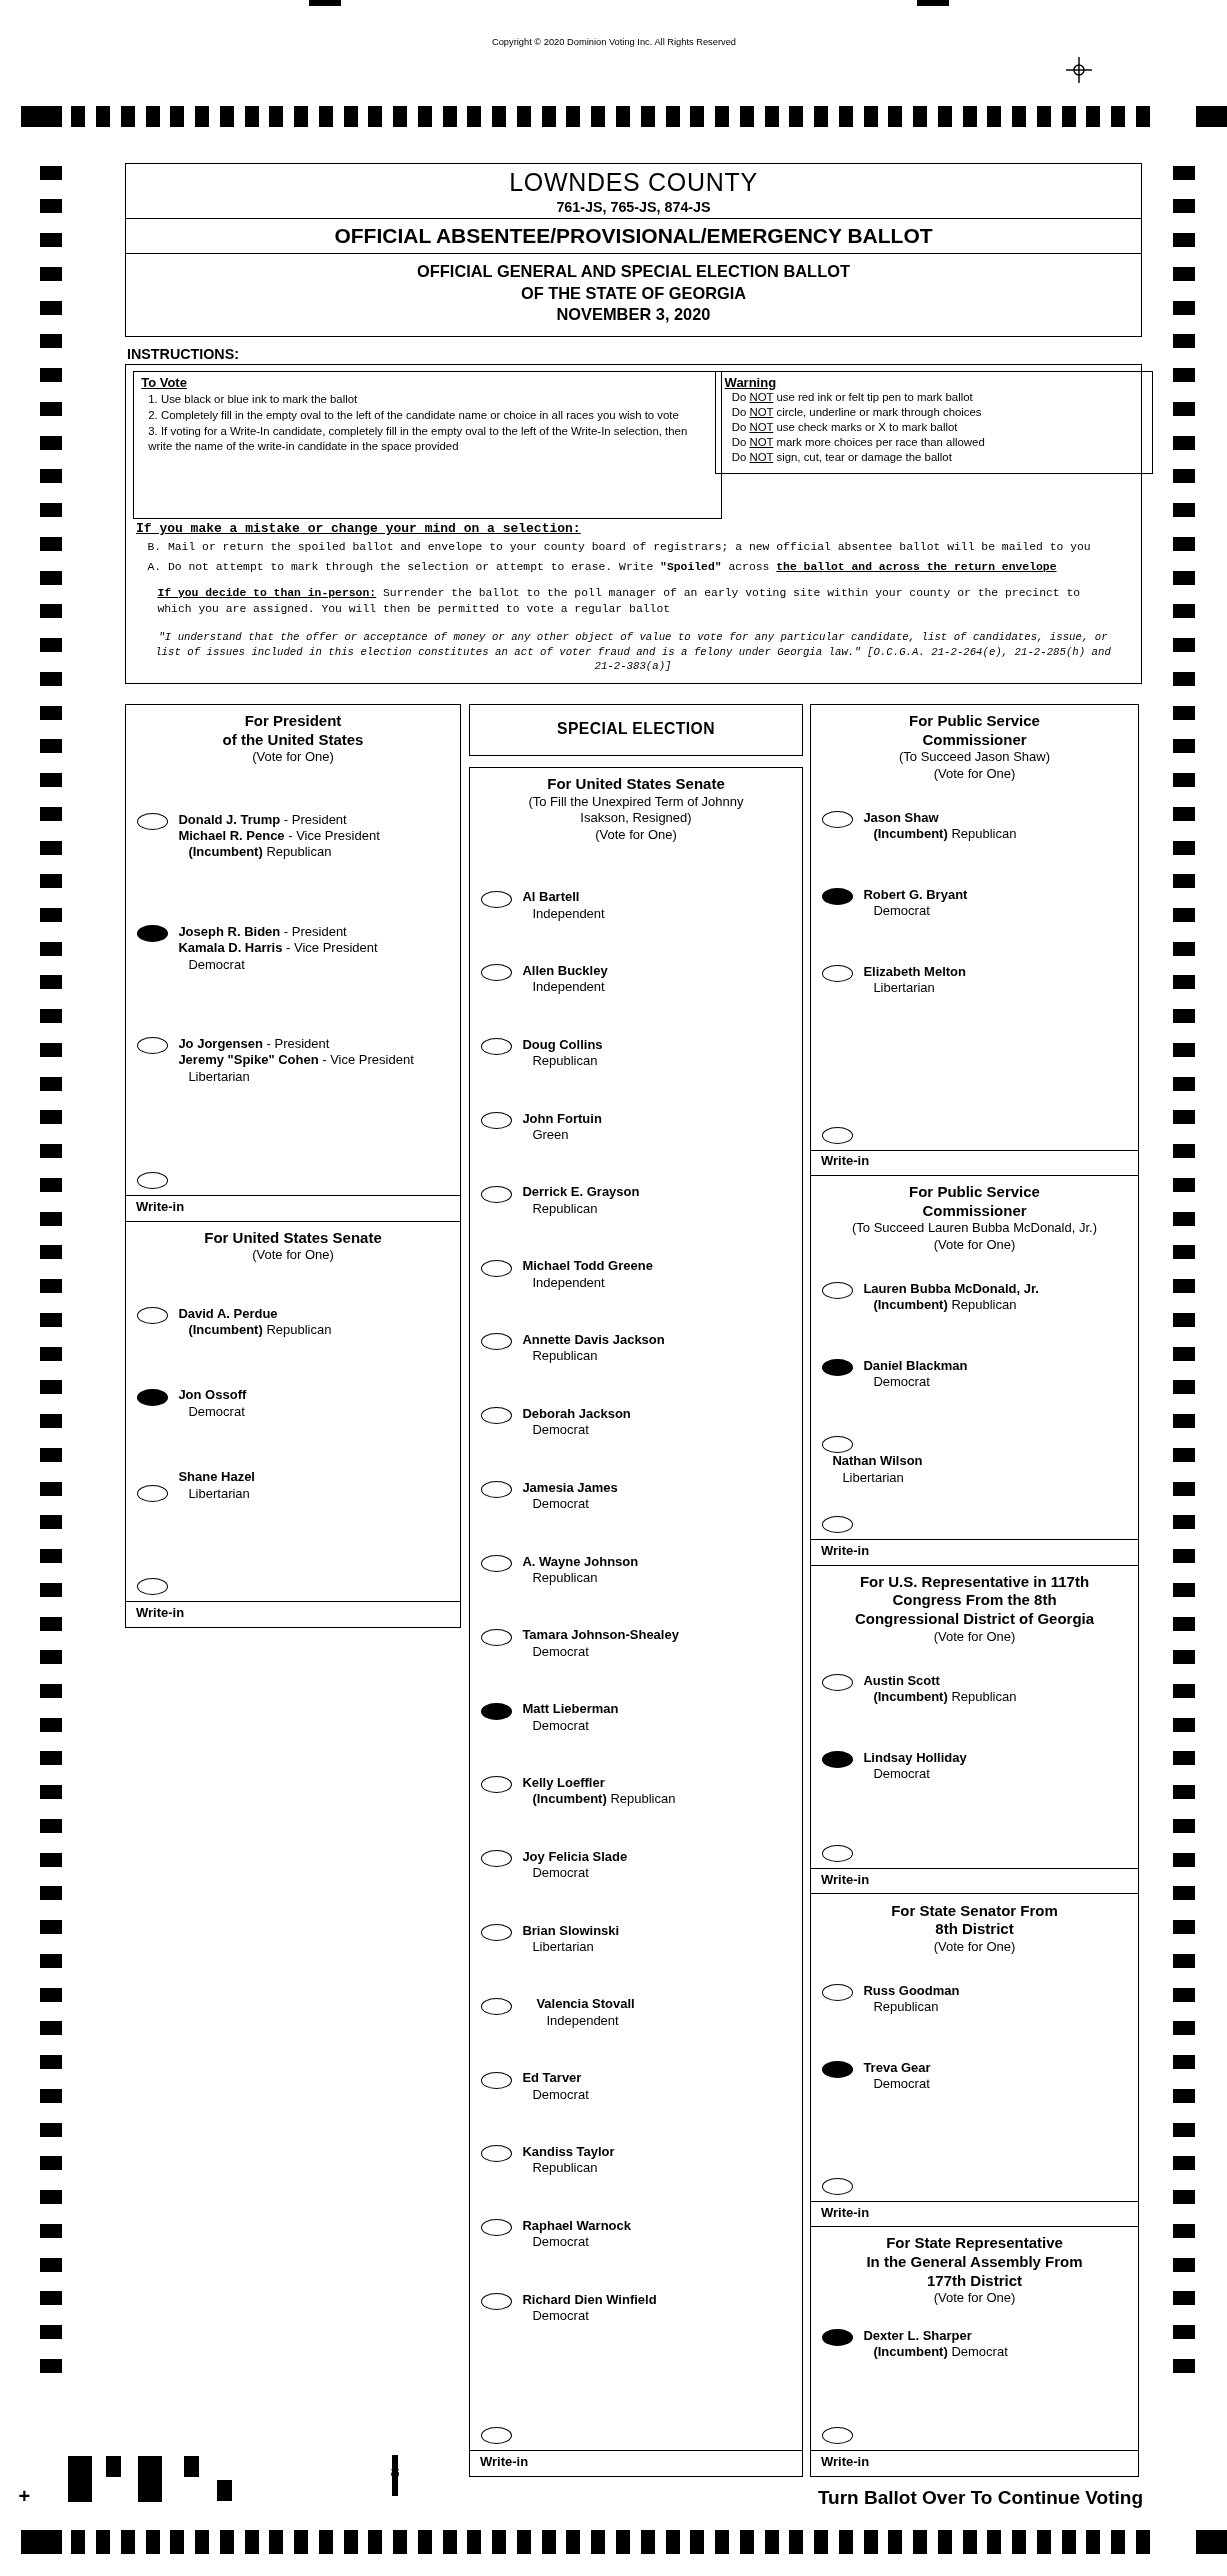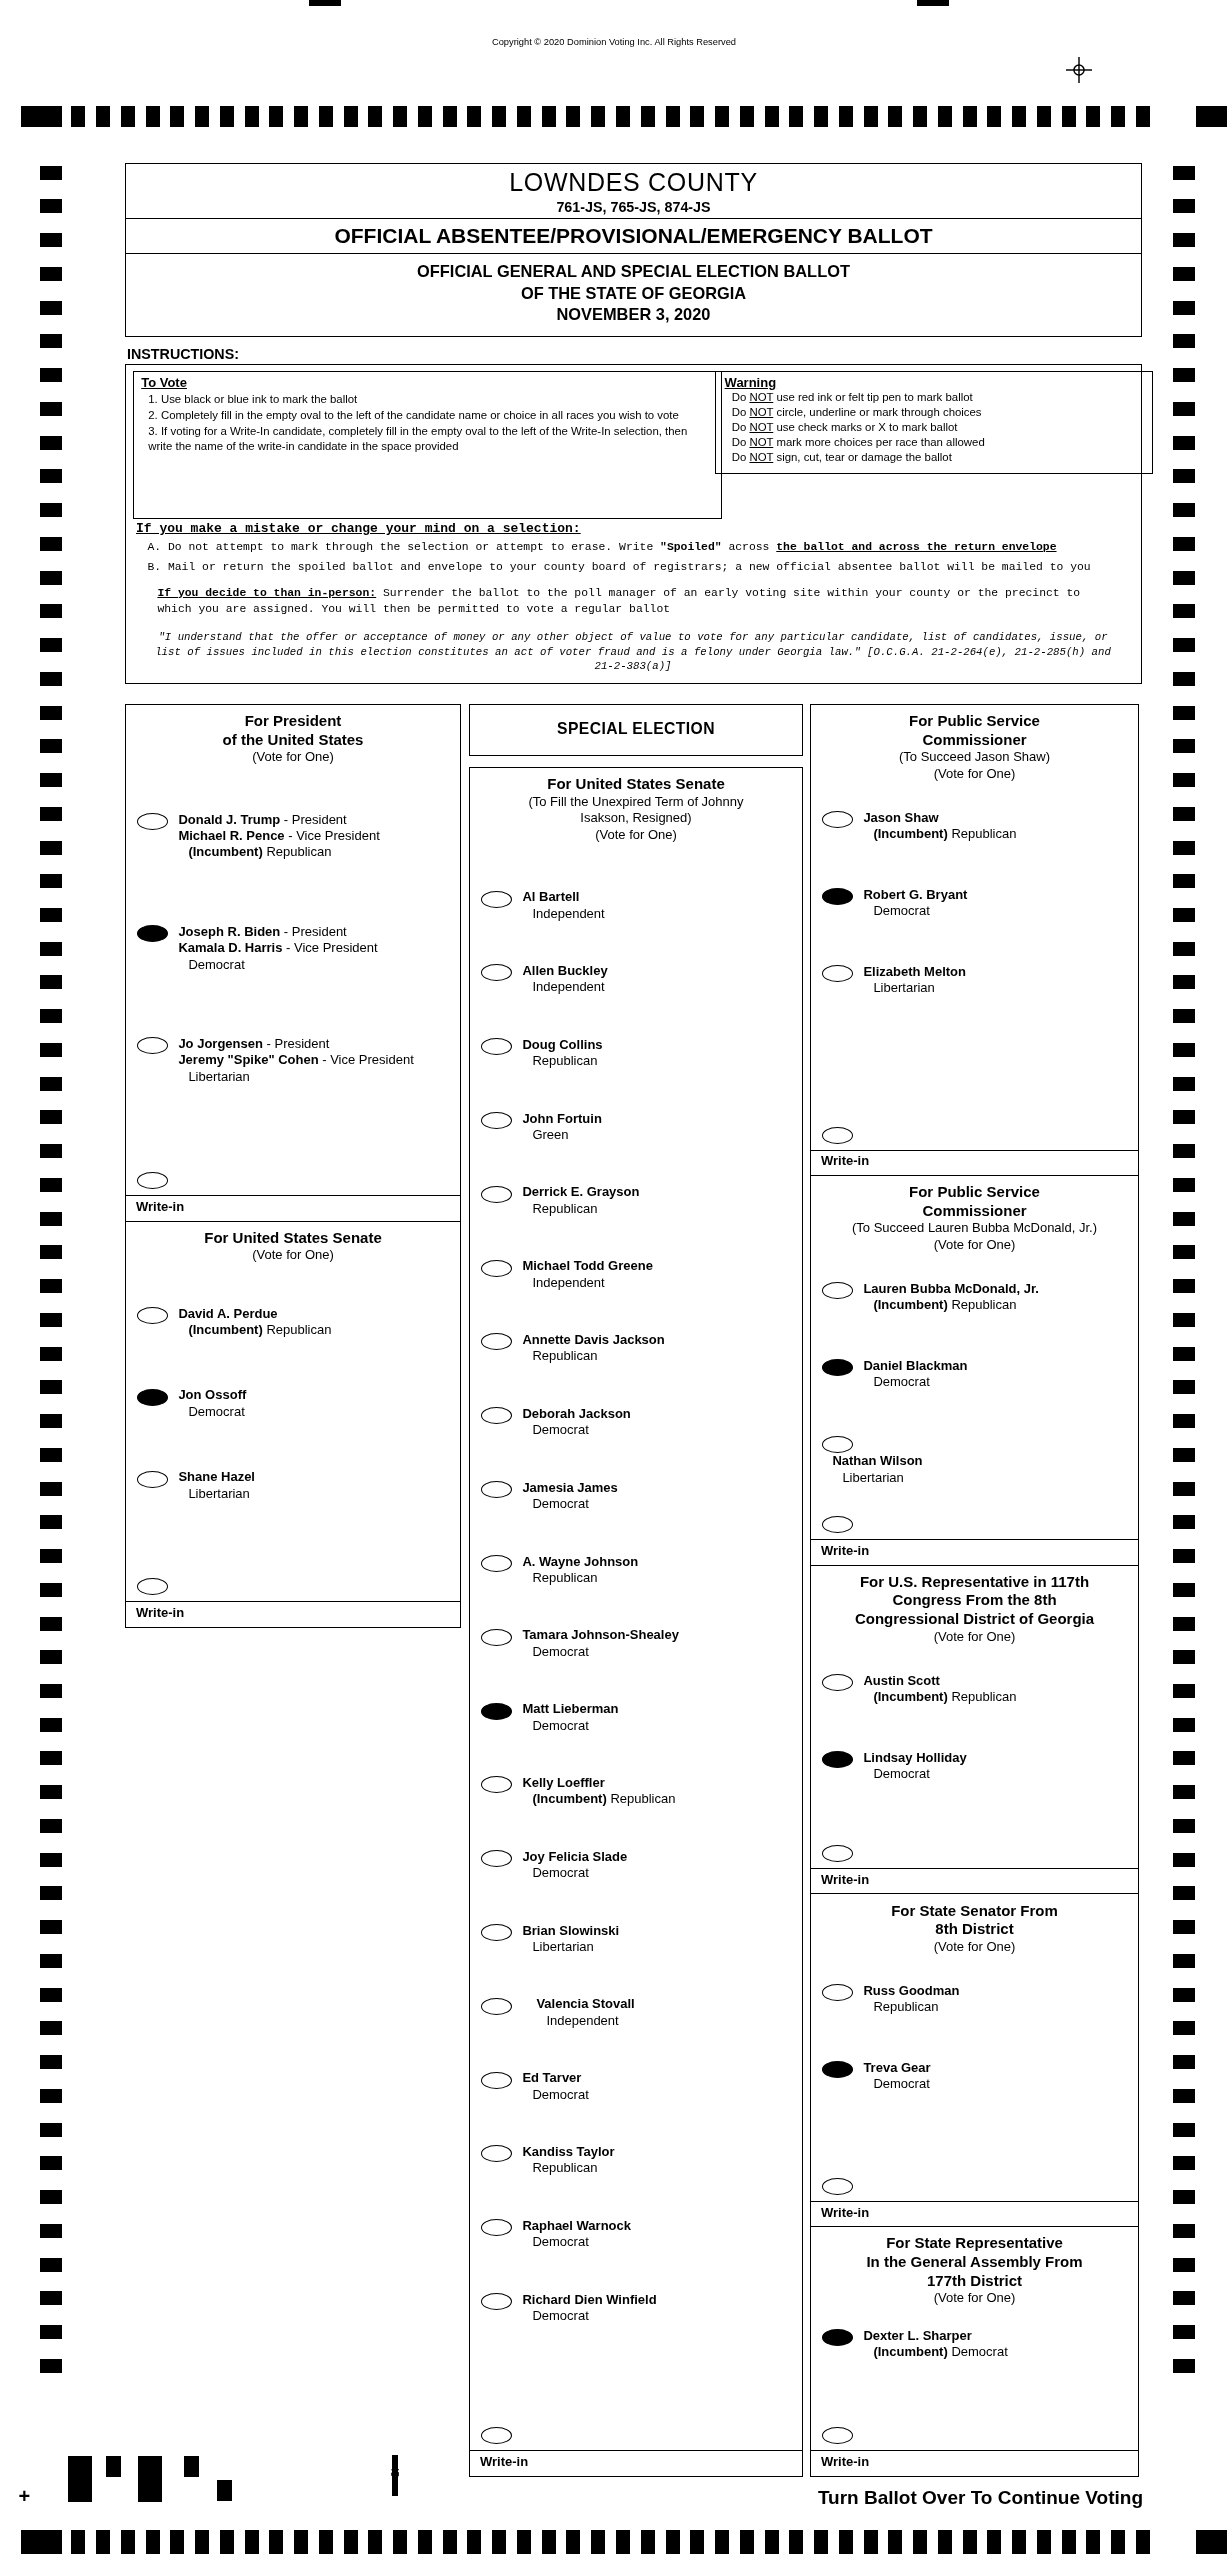--- a/index.html
+++ b/index.html
@@ -337,22 +337,22 @@
       <div id="warning-items">
           <div class="wn-item"><span>Do </span><span class="u">NOT</span><span> use red ink or felt tip pen to mark ballot</span></div>
           <div class="wn-item"><span>Do </span><span class="u">NOT</span><span> circle, underline or mark through choices</span></div>
           <div class="wn-item"><span>Do </span><span class="u">NOT</span><span> use check marks or X to mark ballot</span></div>
           <div class="wn-item"><span>Do </span><span class="u">NOT</span><span> mark more choices per race than allowed</span></div>
           <div class="wn-item"><span>Do </span><span class="u">NOT</span><span> sign, cut, tear or damage the ballot</span></div>
         </div>
     </div>
     <div id="mistake">
       <div class="mh">If you make a mistake or change your mind on a selection:</div>
+      <div class="mi" id="mistake-b"><span>B. Mail or return the spoiled ballot and envelope to your county board of registrars; a new official absentee ballot will be mailed to you</span></div>
       <div class="mi" id="mistake-a"><span>A. Do not attempt to mark through the selection or attempt to erase.  Write </span><span class="b ">"Spoiled"</span><span> across </span><span class="b u">the ballot and across the return envelope</span></div>
-      <div class="mi" id="mistake-b"><span>B. Mail or return the spoiled ballot and envelope to your county board of registrars; a new official absentee ballot will be mailed to you</span></div>
       <div id="inperson"><span class="b u">If you decide to than in-person:</span><span>  Surrender the ballot to the poll manager of an early voting site within your county or the precinct to which you are assigned.  You will then be permitted to vote a regular ballot</span></div>
       <div id="oath">"I understand that the offer or acceptance of money or any other object of value to vote for any particular candidate, list of candidates, issue, or list of issues included in this election constitutes an act of voter fraud and is a felony under Georgia law." [O.C.G.A. 21-2-264(e), 21-2-285(h) and 21-2-383(a)]</div>
     </div>
   </div>
 
   <div id="col1" class="col">
       <div class="contest" style="height: 516px;">
         <div class="contest-header">
           <div class="c-title">For President</div>
           <div class="c-title">of the United States</div>
@@ -401,21 +401,21 @@
             <div class="cand-line indent"><span class="b">(Incumbent)</span><span> Republican</span></div>
           </div>
         </div>
         <div class="candidate" style="margin-top: 49px;">
           <div class="oval filled"></div>
           <div class="cand-text">
             <div class="cand-line"><span class="b">Jon Ossoff</span></div>
             <div class="cand-line indent"><span>Democrat</span></div>
           </div>
         </div>
-        <div class="candidate" style="margin-top: 49px;">
+        <div class="candidate" style="margin-top: 49px; align-items: flex-end;">
           <div class="oval"></div>
           <div class="cand-text">
             <div class="cand-line"><span class="b">Shane Hazel</span></div>
             <div class="cand-line indent"><span>Libertarian</span></div>
           </div>
         </div>
         <div class="spacer"></div>
         <div class="write-in">
           <div class="oval"></div>
           <div class="wi-line"></div>

